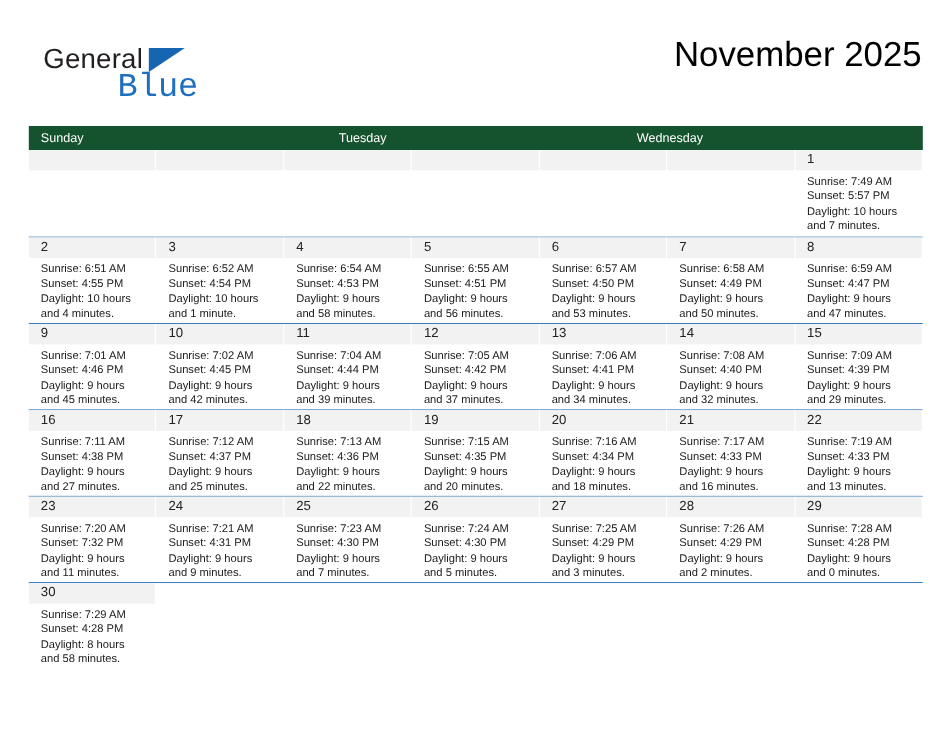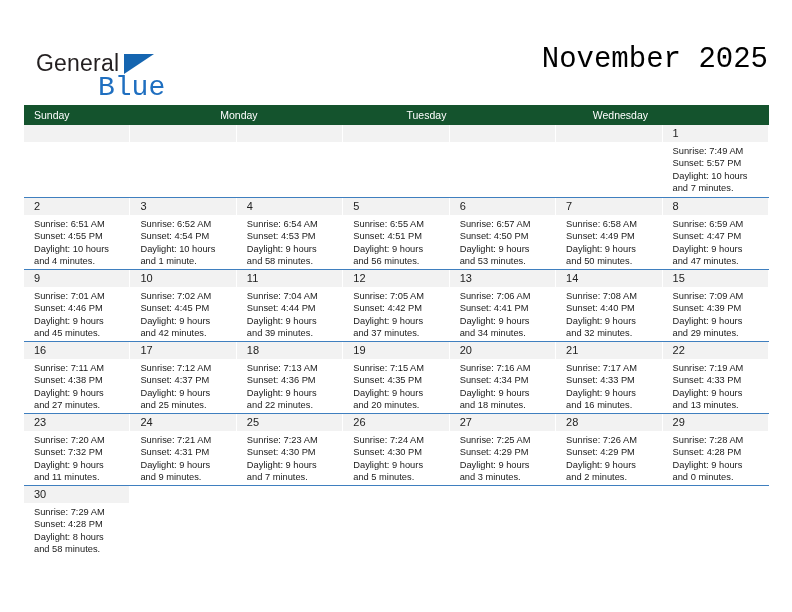--- a/index.html
+++ b/index.html
@@ -11,21 +11,21 @@
     width: 792px; height: 612px;
     font-family: "Liberation Sans", sans-serif;
     color: #000;
     overflow: hidden;
   }
   .page { position: relative; width: 792px; height: 612px; }
 
   
   .header {
     position: absolute;
-    left: 24px; right: 24px; top: 42px;
+    left: 24px; right: 24px; top: 28px;
     height: 70px;
   }
   .brand {
     position: absolute;
     left: 12px; top: 8px;
     width: 200px; height: 56px;
   }
   .brand-general {
     position: absolute;
     left: 0; top: 0;
@@ -46,21 +46,20 @@
     left: 88px; top: 4px;
     width: 0; height: 0;
     border-left: 30px solid #1565b0;
     border-bottom: 20px solid transparent;
   }
 
   .title-block {
     position: absolute;
     right: 0; top: 0;
     text-align: center;
-    font-family: Liberation Mono, monospace;
   }
   .cal-title {
     font-size: 29px;
     font-weight: normal;
     color: #000;
     line-height: 36px;
     white-space: nowrap;
   }
   .cal-subtitle {
     font-size: 14.5px;
@@ -140,21 +139,20 @@
 
     <div class="title-block">
       <div class="cal-title">November 2025</div>
     </div>
 
   </div>
 
   <div class="calendar">
     <div class="weekdays">
       <div class="weekday">Sunday</div>
-      <div class="weekday">Monday</div>
       <div class="weekday">Tuesday</div>
       <div class="weekday">Wednesday</div>
     </div>
     <div id="weeks-container">
         <div class="week">
           <div class="day empty">
             <div class="daynum-band"></div>
           </div>
           <div class="day empty">
             <div class="daynum-band"></div>

